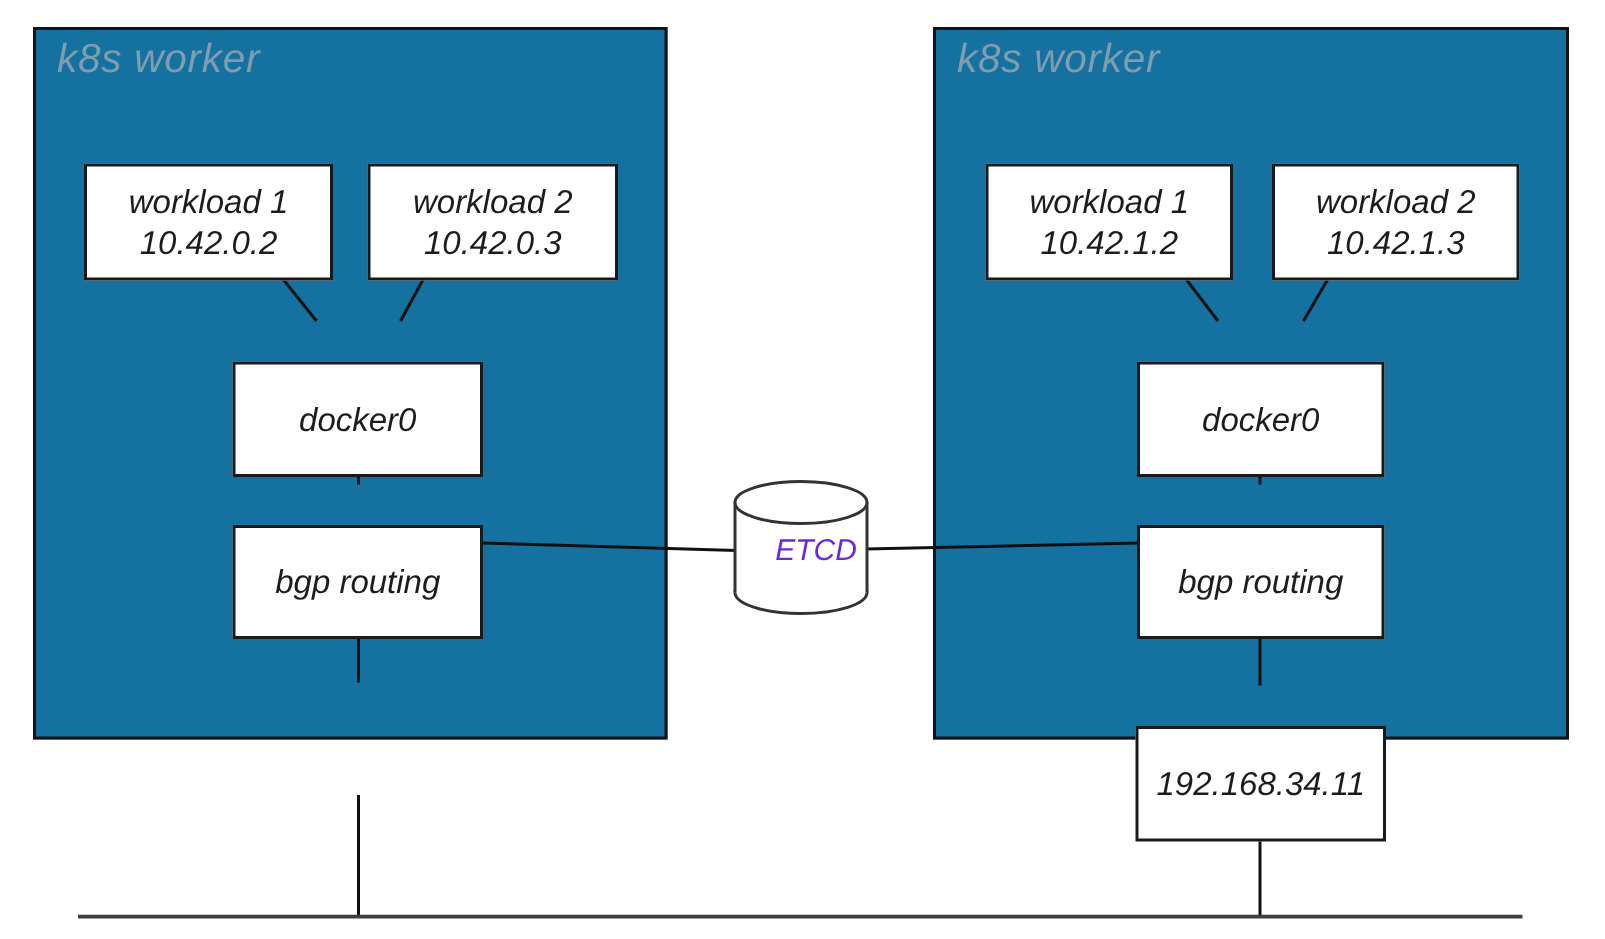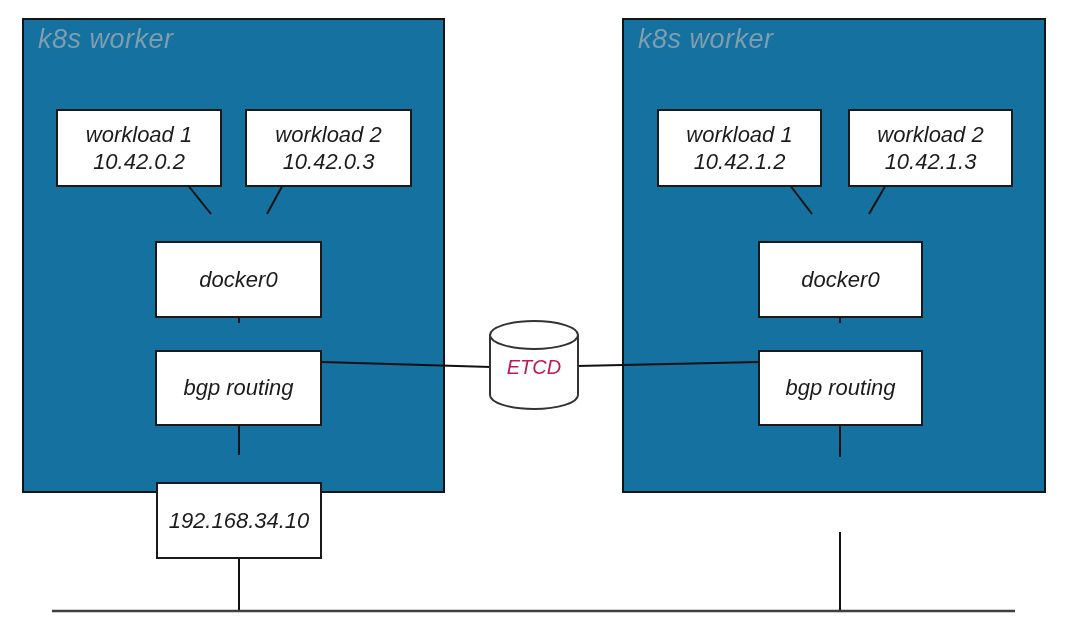--- a/index.html
+++ b/index.html
@@ -24,21 +24,21 @@
     background:var(--node-fill,#ffffff);
     border:2px solid var(--node-border,#1A1A1A);
     display:flex;flex-direction:column;align-items:center;justify-content:center;
     font-size:22px;line-height:1.25;text-align:center;
     color:var(--node-text,#1C1C1C);
     margin-top:28px;
   }
   .etcd-label{
     position:absolute;z-index:3;
     display:flex;align-items:center;justify-content:center;
-    font-size:20px;color:#be185d;
+    font-size:20px;color:#6d28d9;margin-left:10px;
   }
 </style>
 </head>
 <body>
 
 <div class="canvas">
 
   <div class="worker" style="left:22px;top:18px;width:423px;height:475px;">
     <div class="worker-label">k8s worker</div>
   </div>
@@ -80,34 +80,34 @@
   <div class="node" style="left:245px;top:81px;width:167px;height:78px;">
     <div>workload 2</div>
     <div>10.42.0.3</div>
   </div>
   <div class="node" style="left:155px;top:213px;width:167px;height:77px;">
     <div>docker0</div>
   </div>
   <div class="node" style="left:155px;top:322px;width:167px;height:76px;">
     <div>bgp routing</div>
   </div>
-  <div class="node" style="left:156px;top:454px;width:166px;height:77px;">
-    <div>192.168.34.10</div>
-  </div>
 
   <div class="node" style="left:657px;top:81px;width:165px;height:78px;">
     <div>workload 1</div>
     <div>10.42.1.2</div>
   </div>
   <div class="node" style="left:848px;top:81px;width:165px;height:78px;">
     <div>workload 2</div>
     <div>10.42.1.3</div>
   </div>
   <div class="node" style="left:758px;top:213px;width:165px;height:77px;">
     <div>docker0</div>
   </div>
   <div class="node" style="left:758px;top:322px;width:165px;height:76px;">
     <div>bgp routing</div>
   </div>
+  <div class="node" style="left:757px;top:456px;width:167px;height:77px;">
+    <div>192.168.34.11</div>
+  </div>
 
   <div class="etcd-label" style="left:490px;top:342px;width:88px;height:50px;">ETCD</div>
 
 </div>
 
 </body></html>

